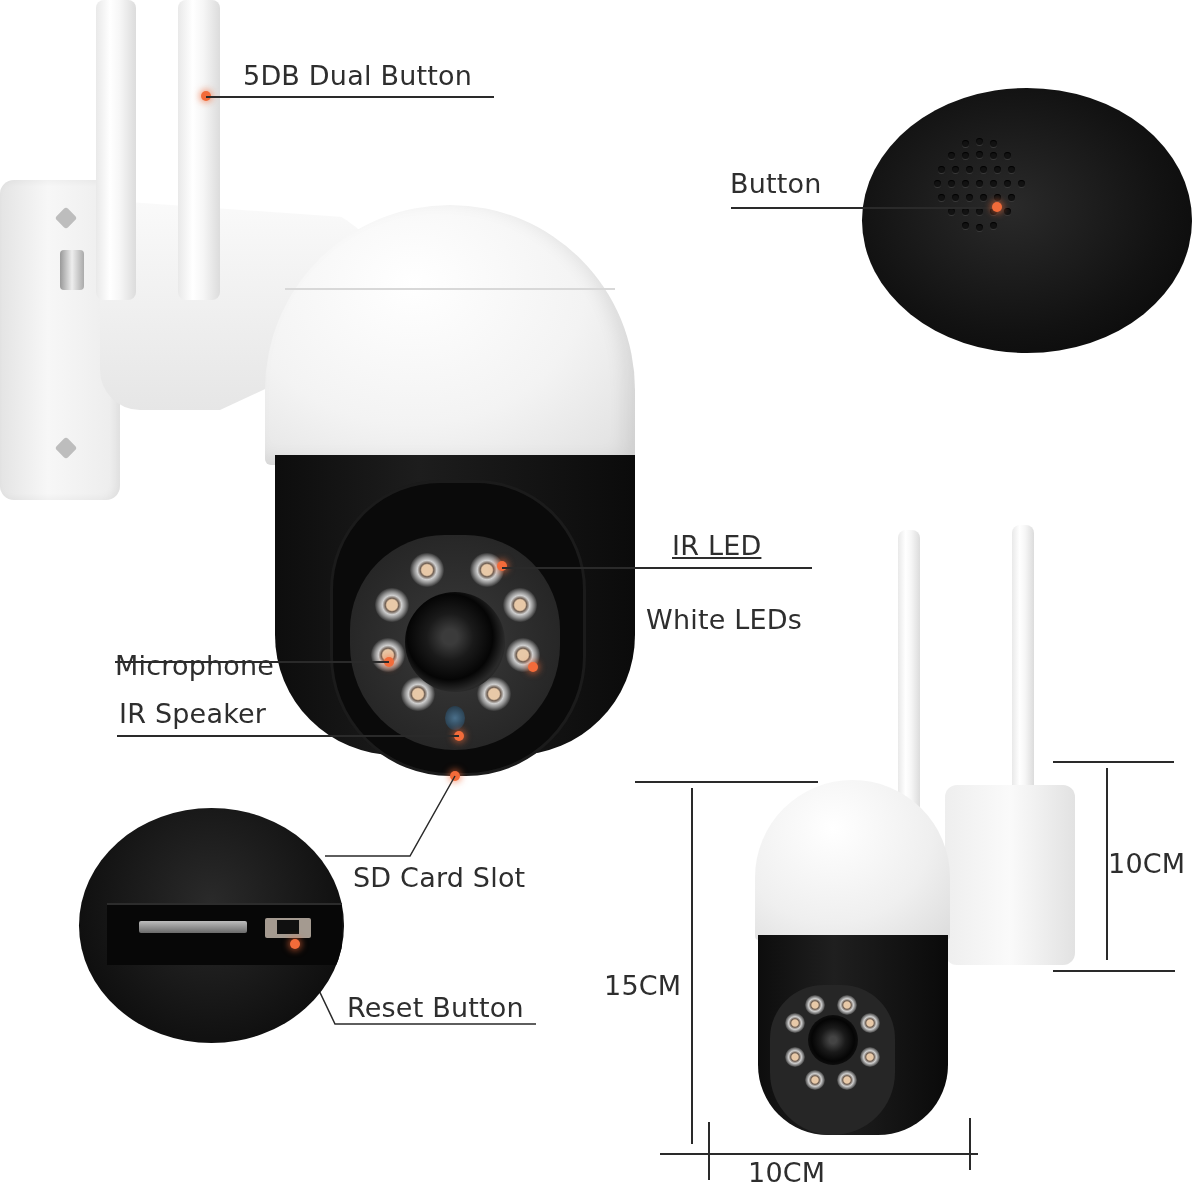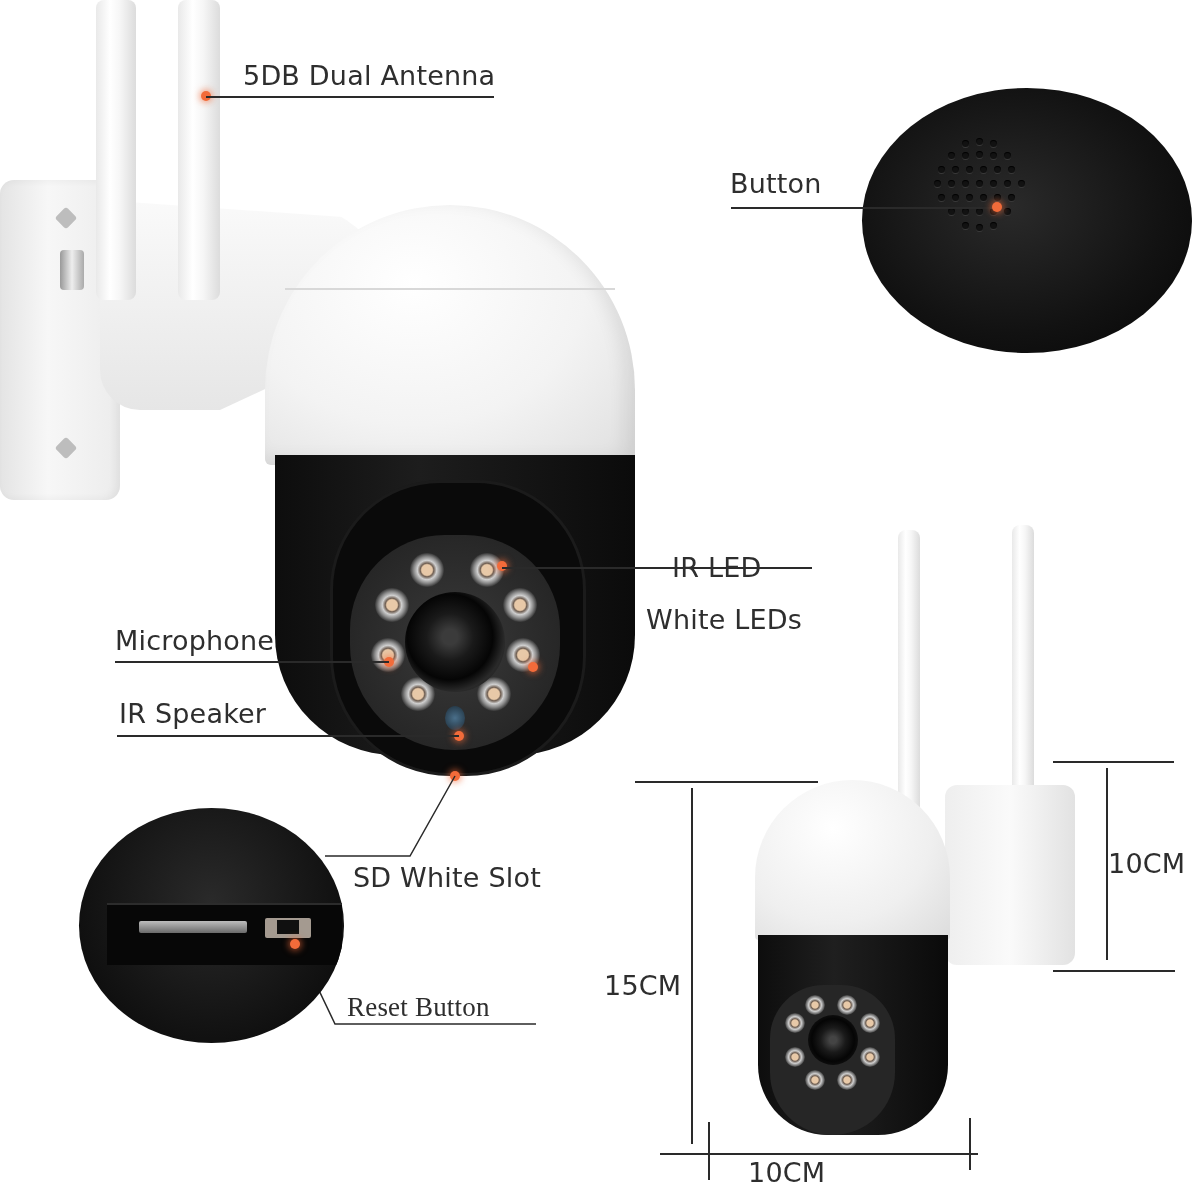--- a/index.html
+++ b/index.html
@@ -50,39 +50,39 @@
 </div>
 
 <div class="dot" style="left:206px;top:96px;"></div>
 <div class="dot" style="left:502px;top:566px;"></div>
 <div class="dot" style="left:389px;top:662px;"></div>
 <div class="dot" style="left:533px;top:667px;"></div>
 <div class="dot" style="left:459px;top:736px;"></div>
 <div class="dot" style="left:455px;top:776px;"></div>
 
 <div class="hline" style="left:206px;top:96px;width:288px;"></div>
-<div class="label" style="left:243px;top:60px;">5DB Dual Antenna</div>
+<div class="label" style="left:243px;top:60px;">5DB Dual Button</div>
 
 <div class="hline" style="left:502px;top:567px;width:310px;"></div>
-<div class="label" style="left:672px;top:552px;">IR LED</div>
+<div class="label" style="left:672px;top:530px;text-decoration:underline;">IR LED</div>
 
 <div class="hline" style="left:115px;top:661px;width:274px;"></div>
-<div class="label" style="left:115px;top:625px;">Microphone</div>
+<div class="label" style="left:115px;top:650px;">Microphone</div>
 
 <div class="label" style="left:646px;top:604px;">White LEDs</div>
 
 <div class="hline" style="left:117px;top:735px;width:342px;"></div>
 <div class="label" style="left:119px;top:698px;">IR Speaker</div>
 
 <svg class="abs" style="left:0;top:0;" width="1200" height="1200">
   <polyline points="455,776 410,856 325,856" fill="none" stroke="#2a2a2a" stroke-width="1.5"></polyline>
   <polyline points="295,940 335,1024 536,1024" fill="none" stroke="#2a2a2a" stroke-width="1.5"></polyline>
 </svg>
-<div class="label" style="left:353px;top:862px;">SD White Slot</div>
-<div class="label" style="left:347px;top:992px;font-family:Liberation Serif, serif;">Reset Button</div>
+<div class="label" style="left:353px;top:862px;">SD Card Slot</div>
+<div class="label" style="left:347px;top:992px;">Reset Button</div>
 
 <div class="abs" style="left:862px;top:88px;width:330px;height:265px;border-radius:50%;background:radial-gradient(ellipse at 45% 45%,#2a2a2a,#121212 60%,#050505);overflow:hidden;">
   <div class="abs" style="left:70px;top:50px;width:90px;height:110px;">
     <div class="spk-hole" style="left:30px;top:2px;"></div>
       <div class="spk-hole" style="left:44px;top:0px;"></div>
       <div class="spk-hole" style="left:58px;top:2px;"></div>
     <div class="spk-hole" style="left:16px;top:14px;"></div>
       <div class="spk-hole" style="left:30px;top:14px;"></div>
       <div class="spk-hole" style="left:44px;top:13px;"></div>
       <div class="spk-hole" style="left:58px;top:14px;"></div>

